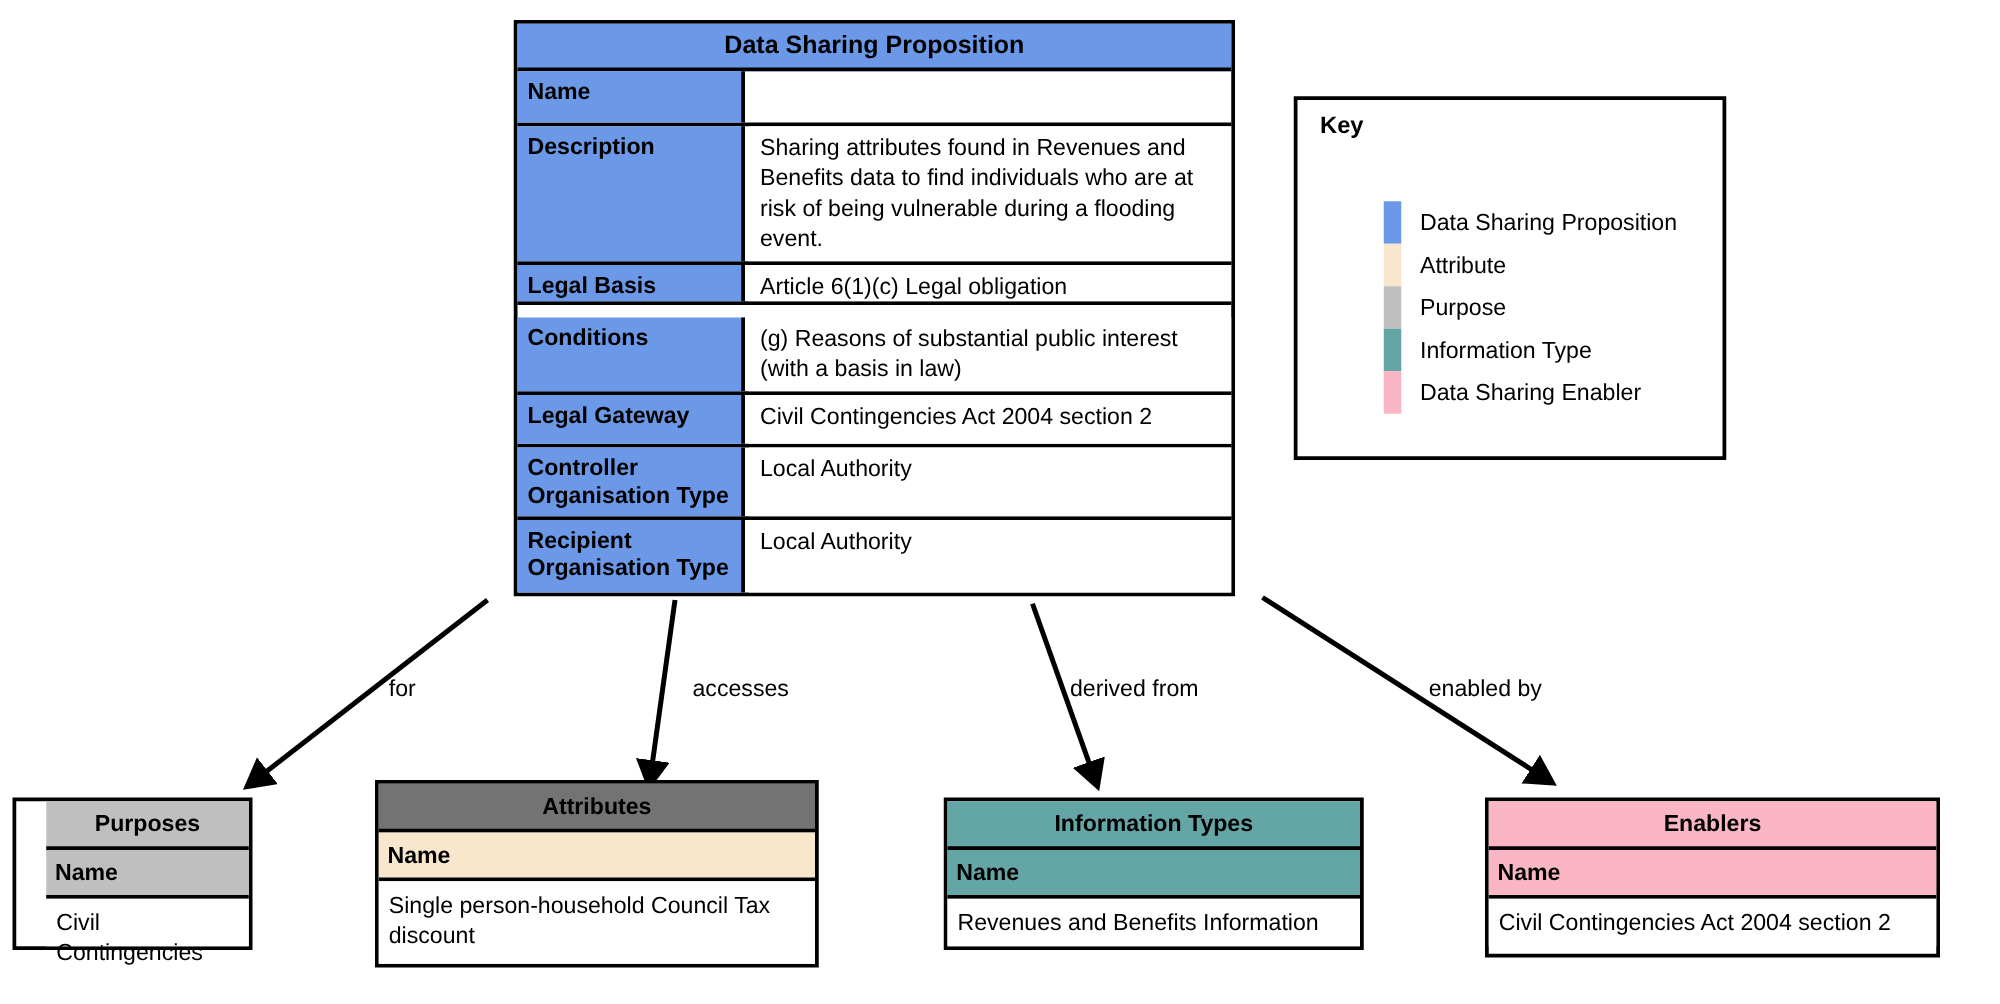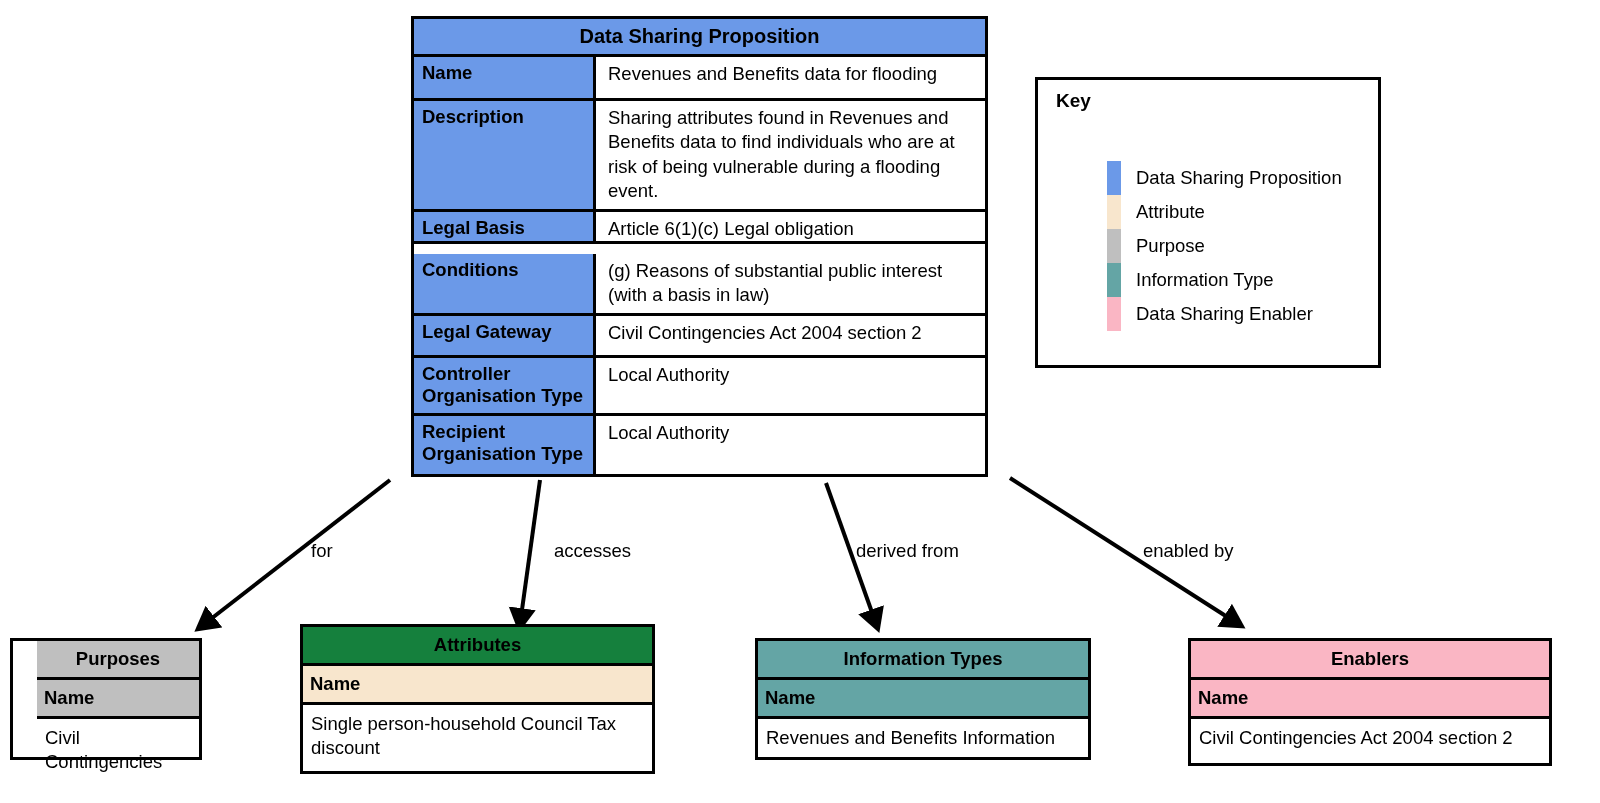--- a/index.html
+++ b/index.html
@@ -200,21 +200,20 @@
   <div class="edge-label" style="left:311px; top:540px;">for</div>
   <div class="edge-label" style="left:554px; top:540px;">accesses</div>
   <div class="edge-label" style="left:856px; top:540px;">derived from</div>
   <div class="edge-label" style="left:1143px; top:540px;">enabled by</div>
 
   <div id="prop-table">
     <div id="prop-title">Data Sharing Proposition</div>
 
     <div class="prow" style="top:38px; height:44px;">
       <div class="pkey">Name</div>
-      <div class="pval">Revenues and Benefits data for flooding</div>
     </div>
 
     <div class="prow" style="top:82px; height:111px;">
       <div class="pkey">Description</div>
       <div class="pval">Sharing attributes found in Revenues and Benefits data to find individuals who are at risk of being vulnerable during a flooding event.</div>
     </div>
 
     <div class="prow" style="top:193px; height:32px;">
       <div class="pkey">Legal Basis</div>
       <div class="pval">Article 6(1)(c) Legal obligation</div>
@@ -267,21 +266,21 @@
     </div>
   </div>
 
   <div class="ent" style="left:10px; top:638px; width:192px; height:122px;padding-left:24px;">
     <div class="ent-title bt-title" style="background:#bfbfbf;">Purposes</div>
     <div class="ent-rowlabel bt-rowlabel" style="background:#bfbfbf;">Name</div>
     <div class="ent-value bt-value" style="height:38px;">Civil Contingencies</div>
   </div>
 
   <div class="ent" style="left:300px; top:624px; width:355px; height:150px;">
-    <div class="ent-title bt-title" style="background:#15803d;">Attributes</div>
+    <div class="ent-title bt-title" style="background:#737373;">Attributes</div>
     <div class="ent-rowlabel bt-rowlabel" style="background:#f8e6cd;">Name</div>
     <div class="ent-value bt-value" style="height:66px;">Single person-household Council Tax discount</div>
   </div>
 
   <div class="ent" style="left:755px; top:638px; width:336px; height:122px;">
     <div class="ent-title bt-title" style="background:#64a5a5;">Information Types</div>
     <div class="ent-rowlabel bt-rowlabel" style="background:#64a5a5;">Name</div>
     <div class="ent-value bt-value" style="height:38px;">Revenues and Benefits Information</div>
   </div>
 

